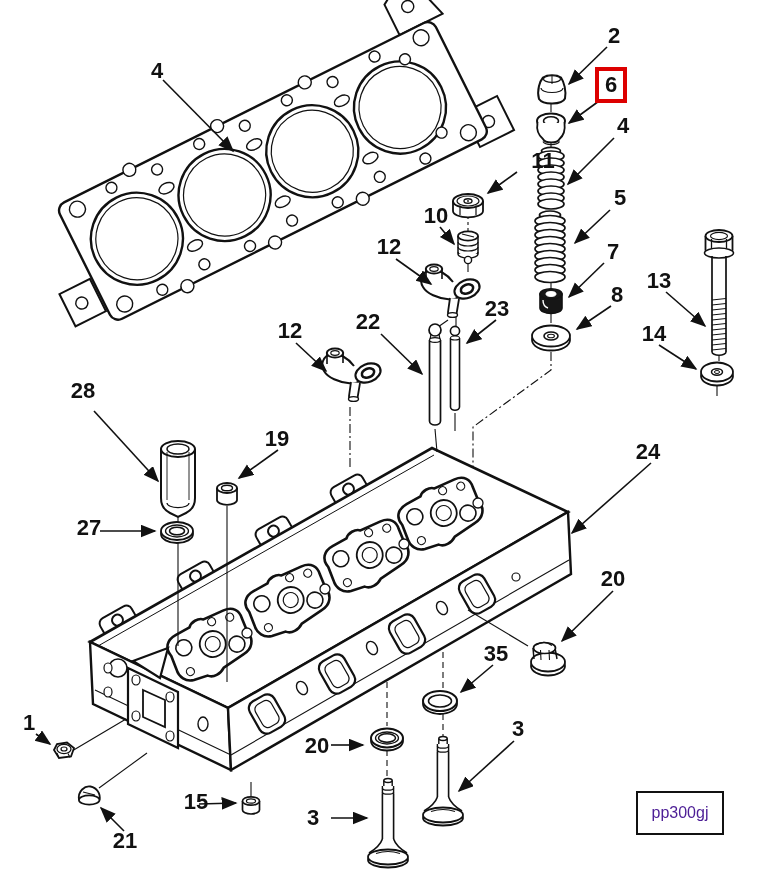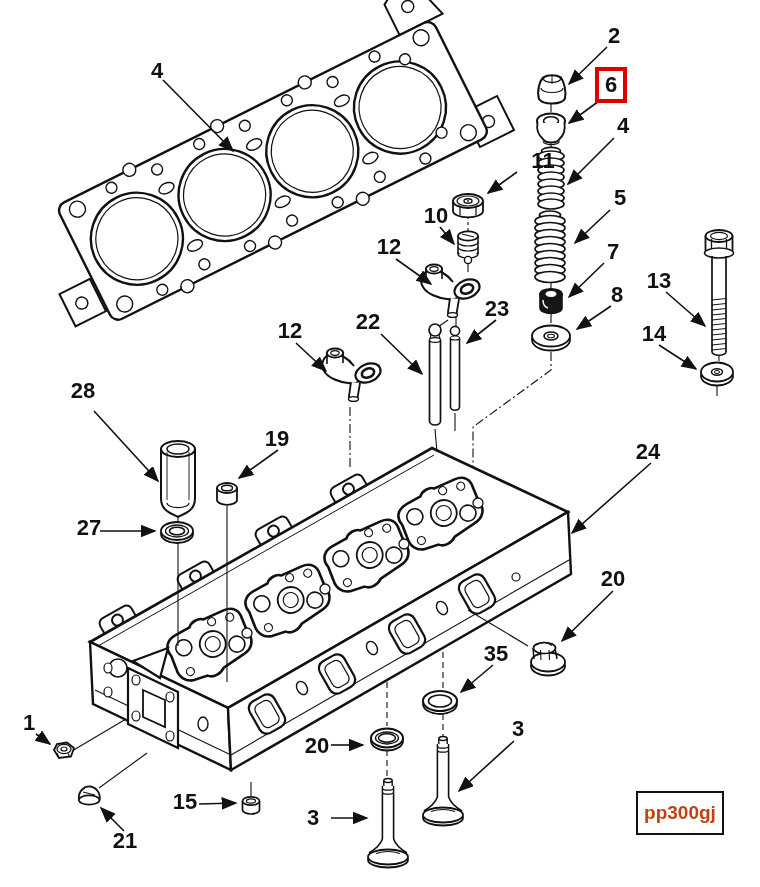--- a/index.html
+++ b/index.html
@@ -13,21 +13,21 @@
     font-weight:bold;font-size:22px;color:#111;line-height:1;
     letter-spacing:0px;white-space:nowrap;
   }
   .hbox{
     position:absolute;border:4px solid #dd0000;width:24px;height:28px;
     transform:translate(-50%,-50%);
   }
   .figcode{
     position:absolute;left:636px;top:791px;width:84px;height:40px;
     border:2.5px solid #111;display:flex;align-items:center;justify-content:center;
-    font-weight:bold;font-size:19px;color:#c2410c;
+    font-weight:normal;font-size:16px;color:#4c1d95;
   }
 </style>
 </head>
 <body>
 
 <div class="stage">
 
 <svg width="760" height="887" viewBox="0 0 760 887">
   <defs>
     <marker id="arr" markerWidth="11" markerHeight="9" refX="9" refY="4" orient="auto">
@@ -501,21 +501,21 @@
 <div class="callout" style="left:290px;top:331px">12</div>
 <div class="callout" style="left:83px;top:391px">28</div>
 <div class="callout" style="left:277px;top:439px">19</div>
 <div class="callout" style="left:648px;top:452px">24</div>
 <div class="callout" style="left:89px;top:528px">27</div>
 <div class="callout" style="left:613px;top:579px">20</div>
 <div class="callout" style="left:496px;top:654px">35</div>
 <div class="callout" style="left:29px;top:723px">1</div>
 <div class="callout" style="left:317px;top:746px">20</div>
 <div class="callout" style="left:518px;top:729px">3</div>
-<div class="callout" style="left:185px;top:802px">15</div>
+<div class="callout" style="left:196px;top:802px">15</div>
 <div class="callout" style="left:313px;top:818px">3</div>
 <div class="callout" style="left:125px;top:841px">21</div>
 
 <div class="figcode">
   <span>pp300gj</span>
 </div>
 
 </div>
 
 </body></html>

